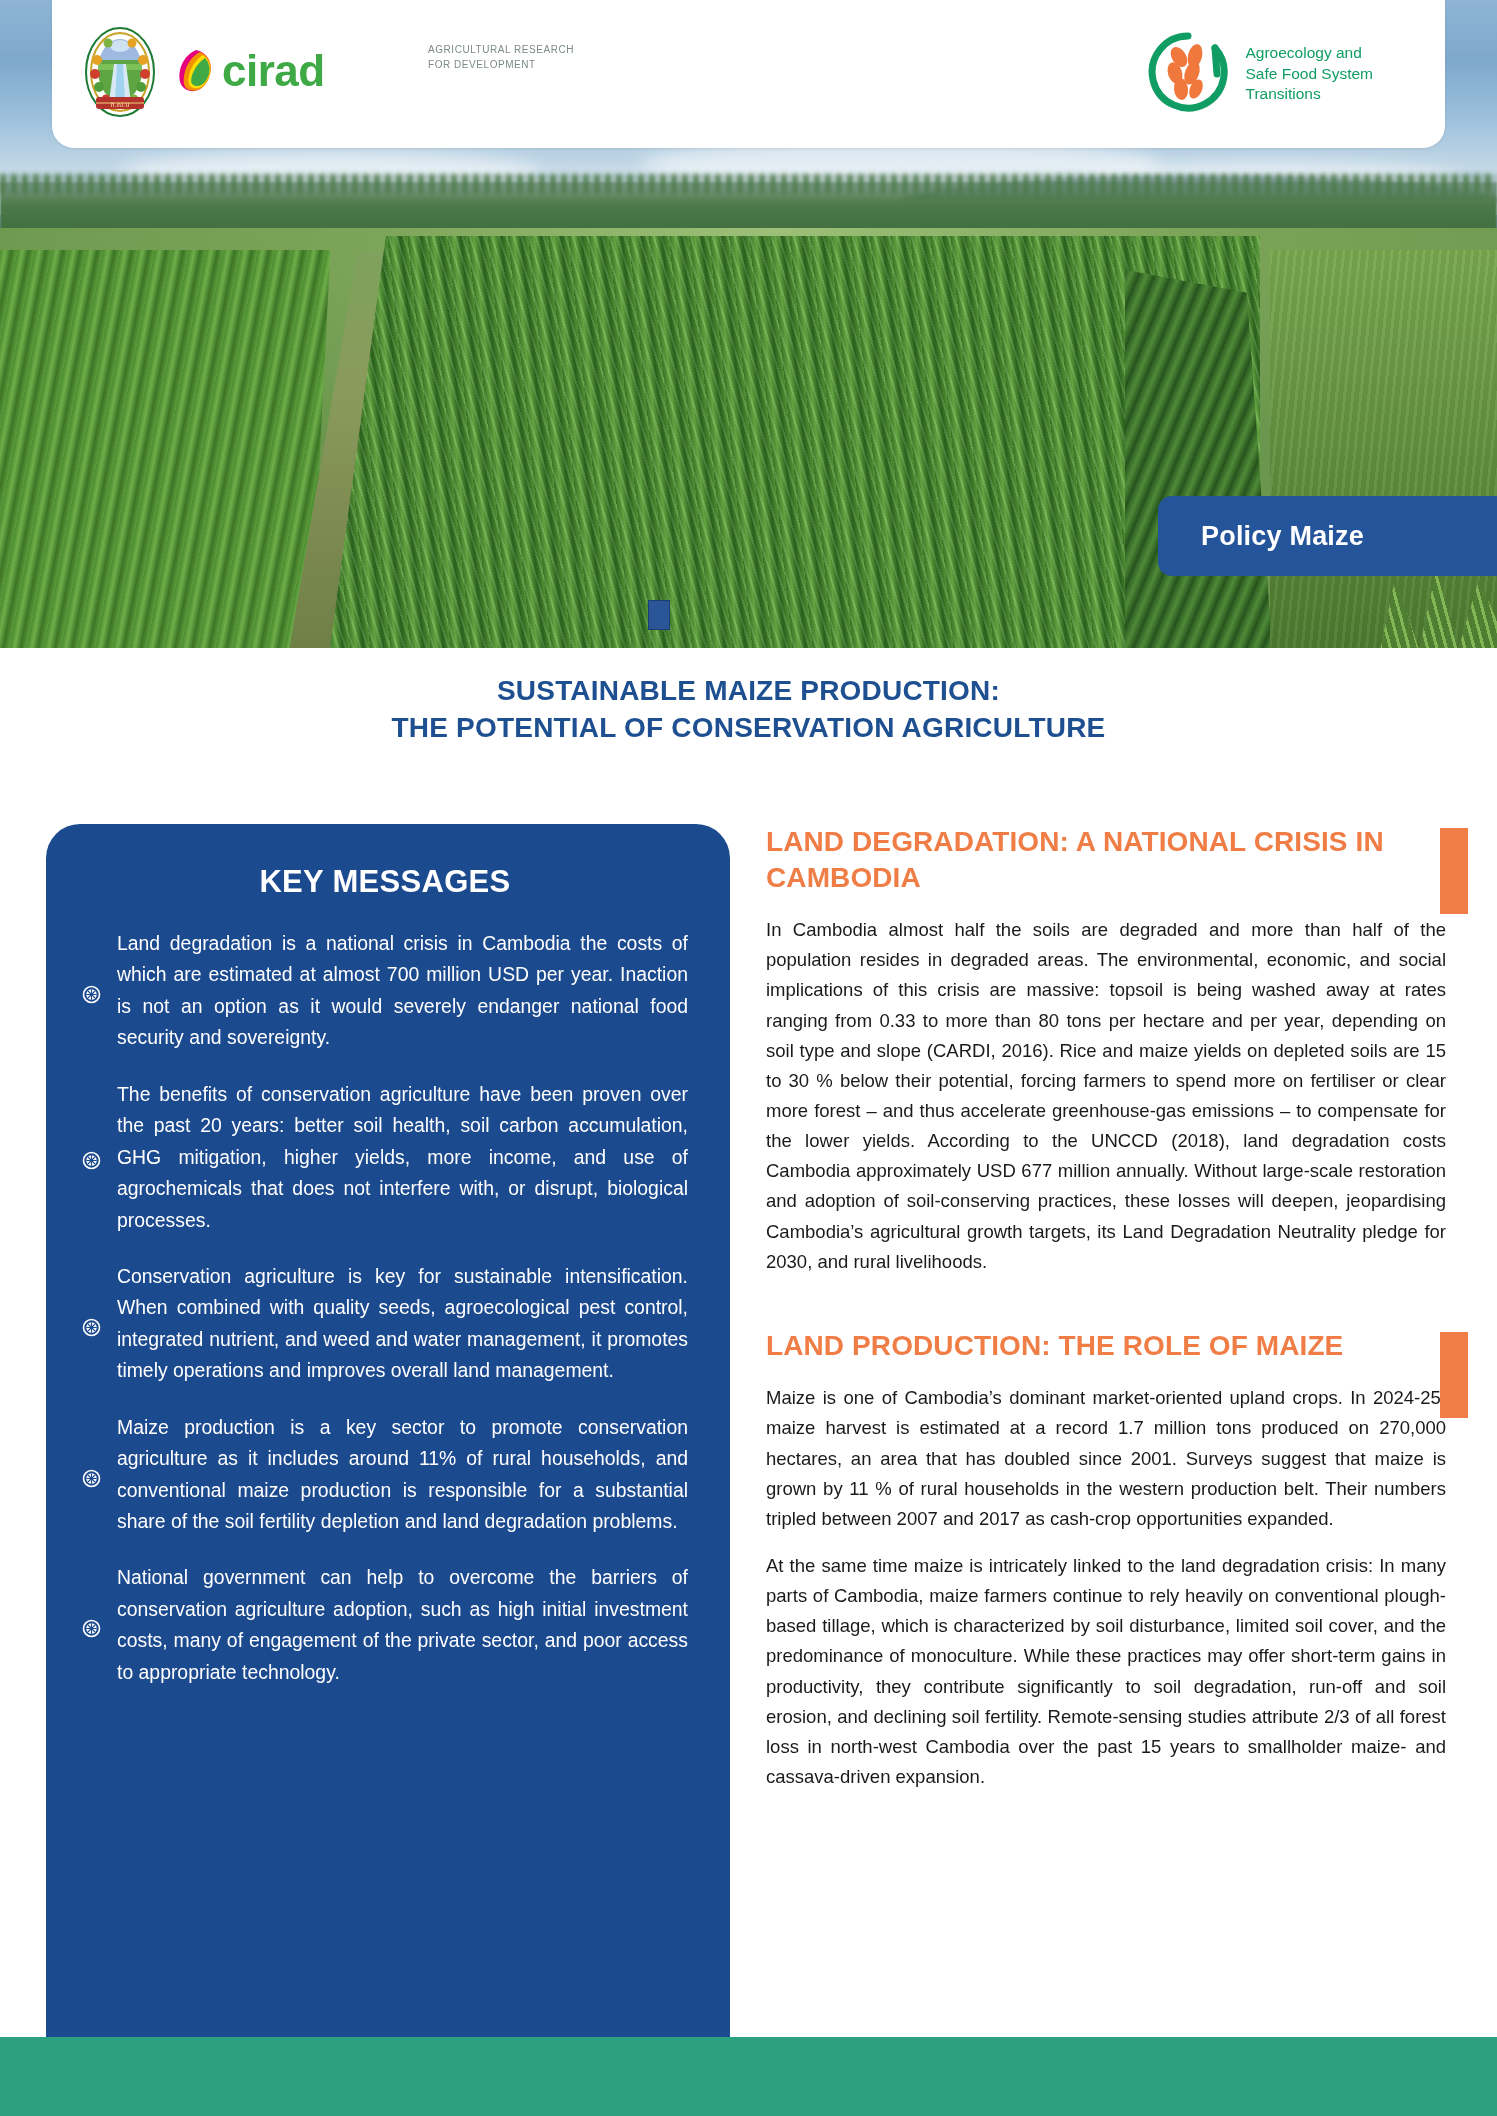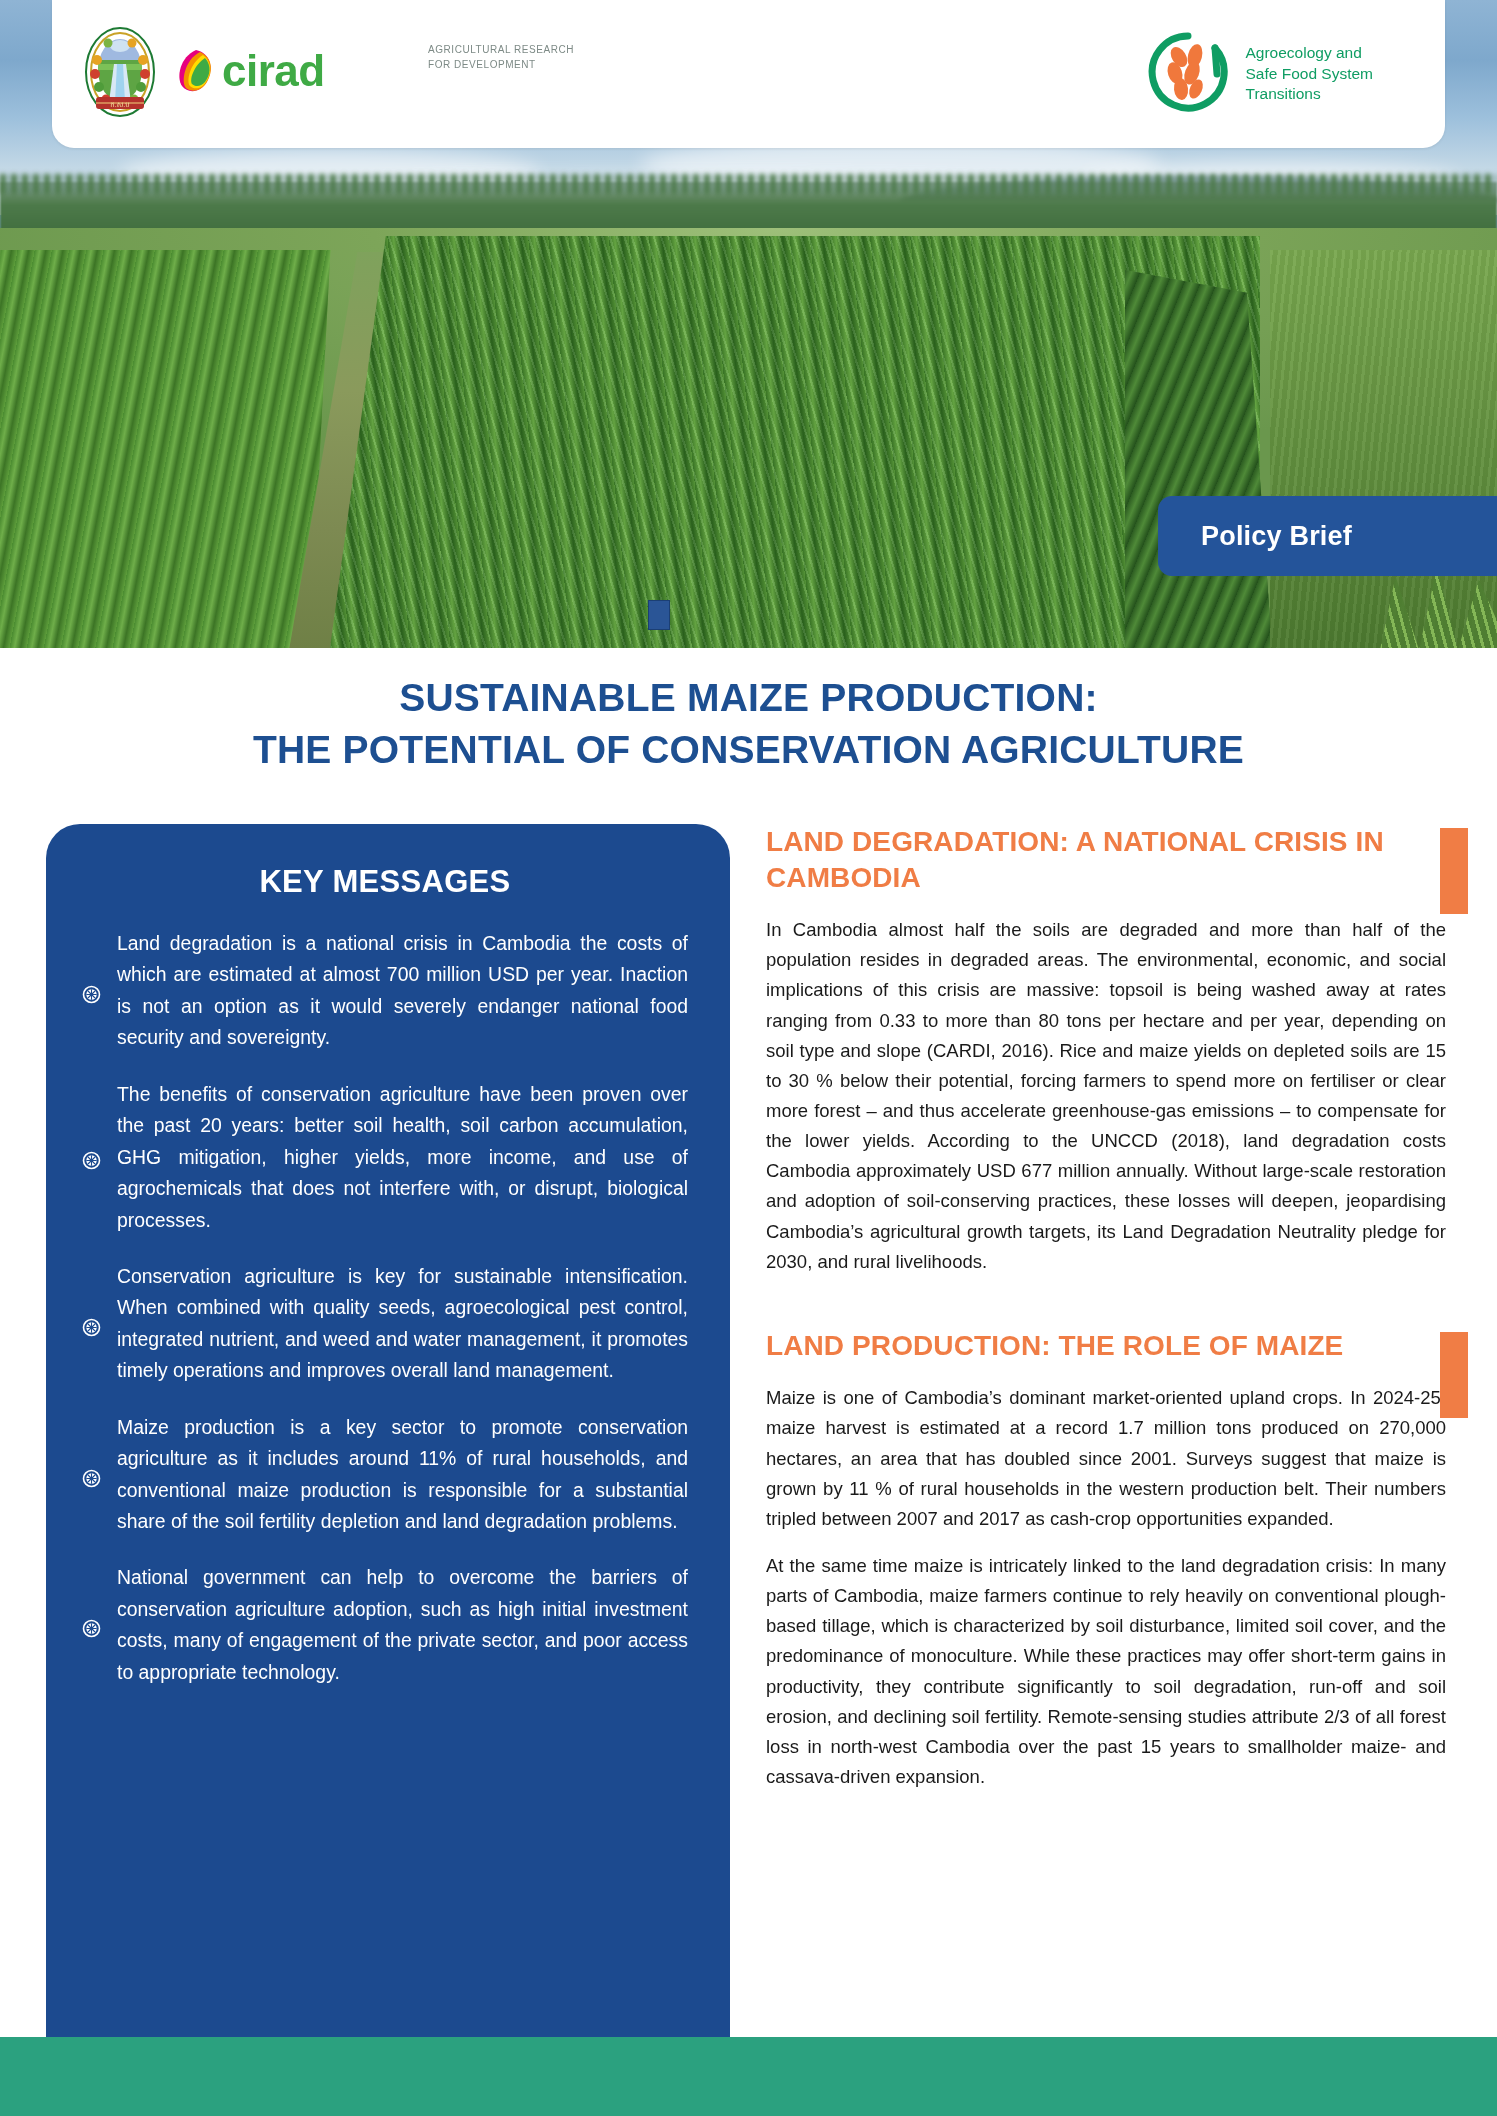--- a/index.html
+++ b/index.html
@@ -210,21 +210,21 @@
     letter-spacing: .2px;
   }
 
   
   .doc-title {
     position: absolute;
     left: 0; top: 672px;
     width: 1497px;
     text-align: center;
     color: #1d4f91;
-    font-size: 39px;
+    font-size: 28px;
     font-weight: bold;
     line-height: 1.33;
     letter-spacing: .2px;
   }
 
   
   .key-panel {
     position: absolute;
     left: 46px; top: 824px;
     width: 684px;
@@ -402,21 +402,21 @@
       </span>
       <div class="aest-text">
         <div>Agroecology and</div>
         <div>Safe Food System</div>
         <div>Transitions</div>
       </div>
     </div>
   </div>
 
   <div class="policy-badge">
-    <span>Policy Brief</span>
+    <span>Policy Maize</span>
   </div>
 
   <div class="doc-title">
     <div>SUSTAINABLE MAIZE PRODUCTION:</div>
     <div>THE POTENTIAL OF CONSERVATION AGRICULTURE</div>
   </div>
 
   <div class="key-panel">
     <div class="key-title">KEY MESSAGES</div>
 

